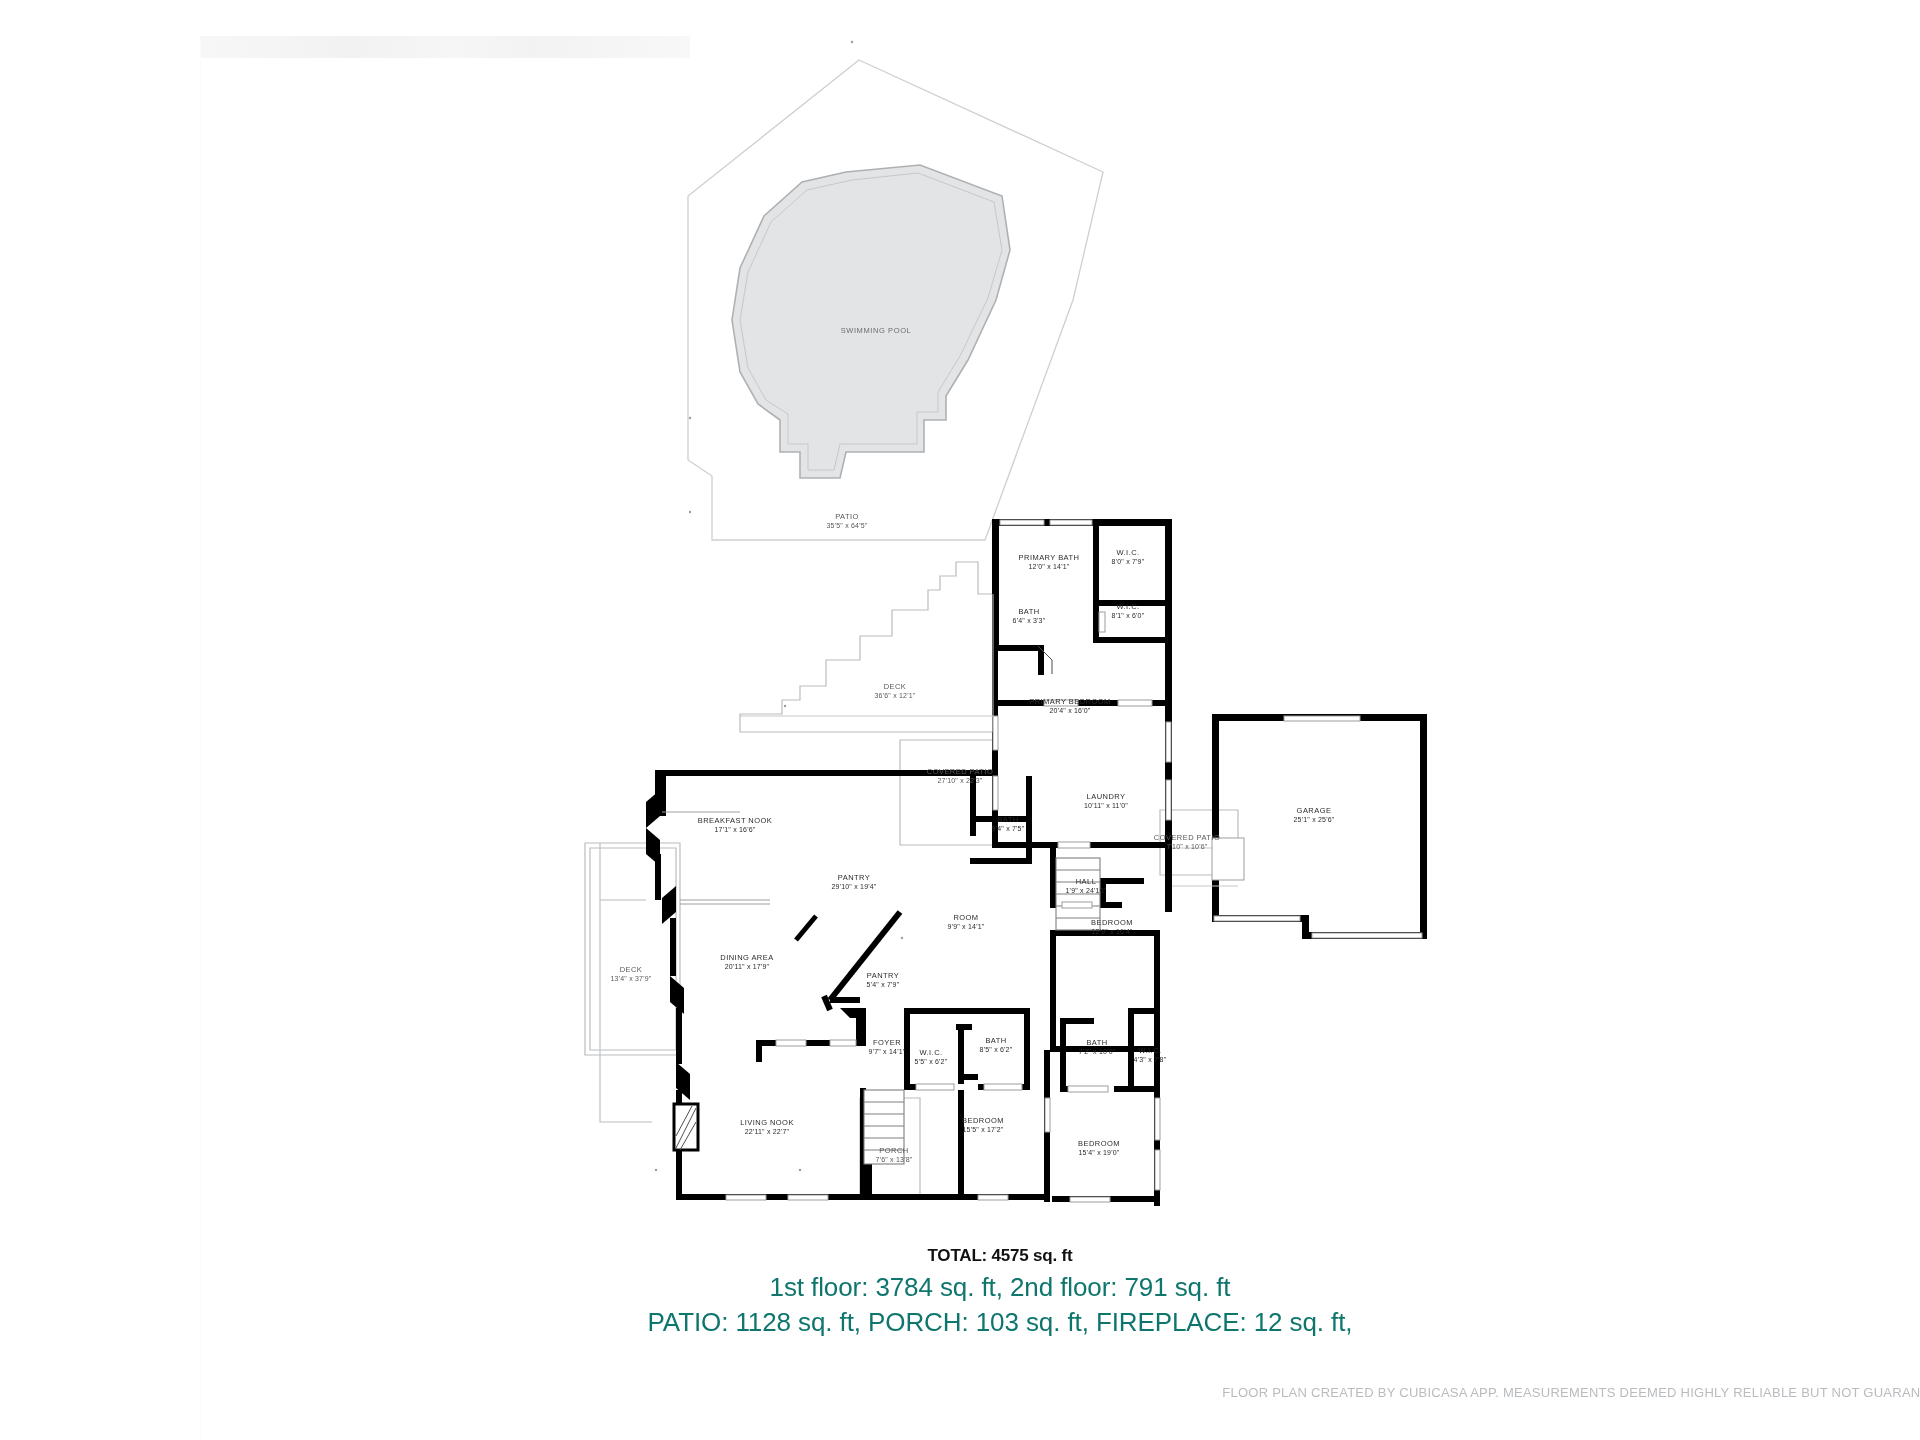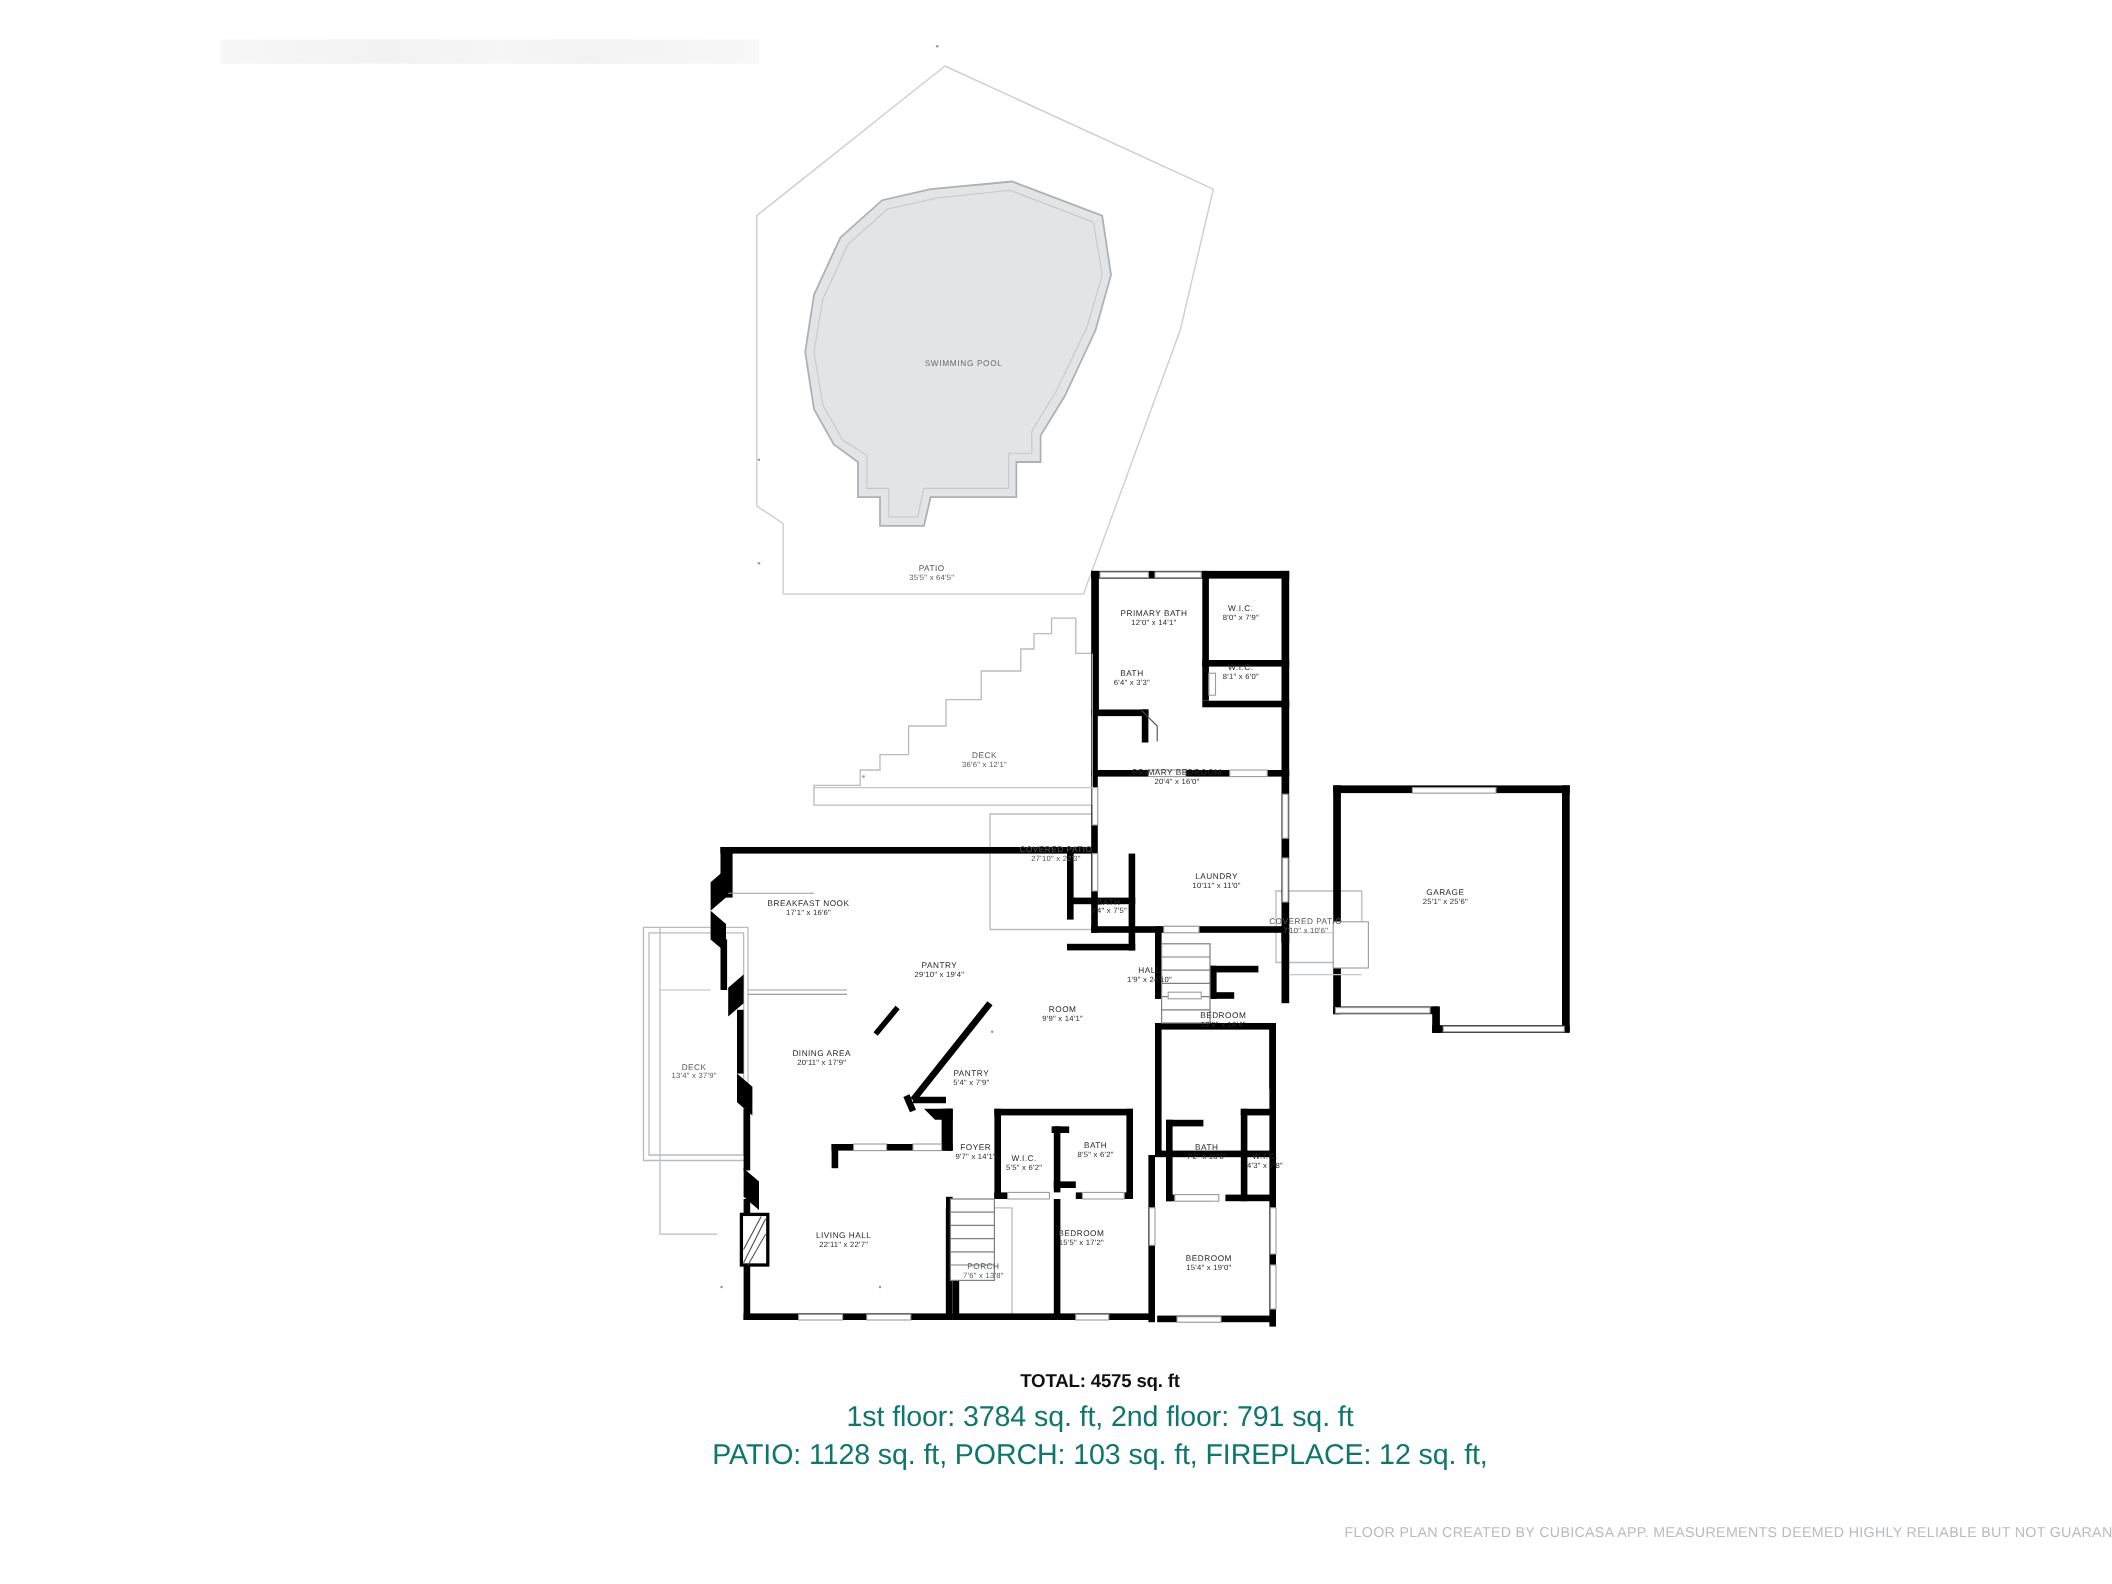--- a/index.html
+++ b/index.html
@@ -423,21 +423,21 @@
       <span class="rl-dim">9'4" x 7'5"</span>
     </div>
     <div class="room-label outdoor" style="left:1147px;top:843px;">
       <span class="rl-name">COVERED PATIO</span>
       <span class="rl-dim">7'10" x 10'6"</span>
     </div>
     <div class="room-label" style="left:814px;top:883px;">
       <span class="rl-name">PANTRY</span>
       <span class="rl-dim">29'10" x 19'4"</span>
     </div>
-    <div class="room-label" style="left:1005px;top:887px;">
+    <div class="room-label" style="left:1046px;top:887px;">
       <span class="rl-name">HALL</span>
       <span class="rl-dim">1'9" x 24'10"</span>
     </div>
     <div class="room-label" style="left:926px;top:923px;">
       <span class="rl-name">ROOM</span>
       <span class="rl-dim">9'9" x 14'1"</span>
     </div>
     <div class="room-label" style="left:1072px;top:928px;">
       <span class="rl-name">BEDROOM</span>
       <span class="rl-dim">12'9" x 16'4"</span>
@@ -468,21 +468,21 @@
     </div>
     <div class="room-label" style="left:1057px;top:1048px;">
       <span class="rl-name">BATH</span>
       <span class="rl-dim">7'2" x 10'0"</span>
     </div>
     <div class="room-label" style="left:1110px;top:1056px;">
       <span class="rl-name">W.I.C.</span>
       <span class="rl-dim">4'3" x 7'8"</span>
     </div>
     <div class="room-label" style="left:727px;top:1128px;">
-      <span class="rl-name">LIVING HALL</span>
+      <span class="rl-name">LIVING NOOK</span>
       <span class="rl-dim">22'11" x 22'7"</span>
     </div>
     <div class="room-label" style="left:943px;top:1126px;">
       <span class="rl-name">BEDROOM</span>
       <span class="rl-dim">15'5" x 17'2"</span>
     </div>
     <div class="room-label" style="left:1059px;top:1149px;">
       <span class="rl-name">BEDROOM</span>
       <span class="rl-dim">15'4" x 19'0"</span>
     </div>

